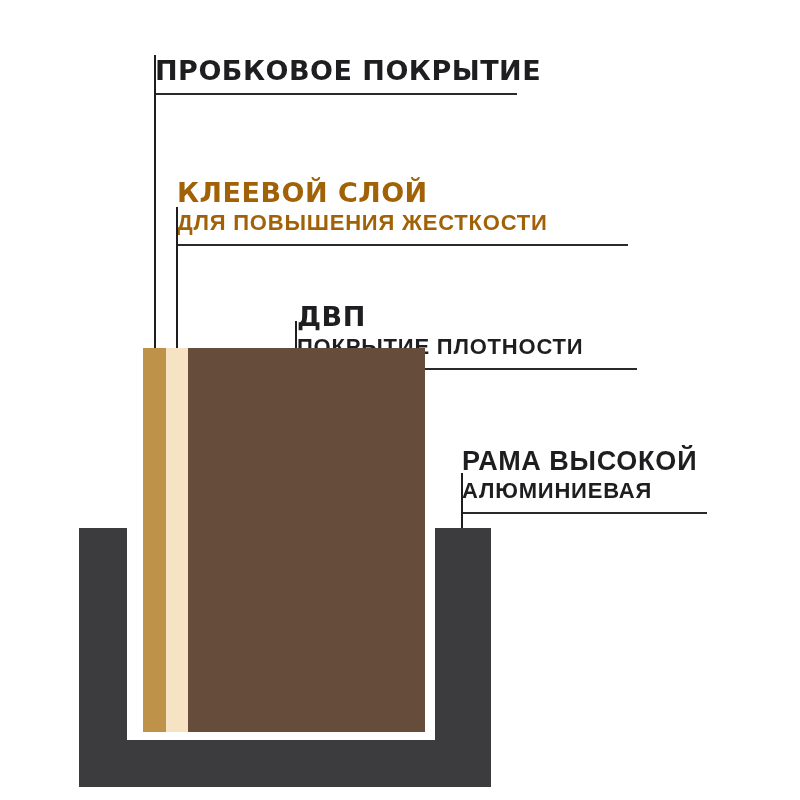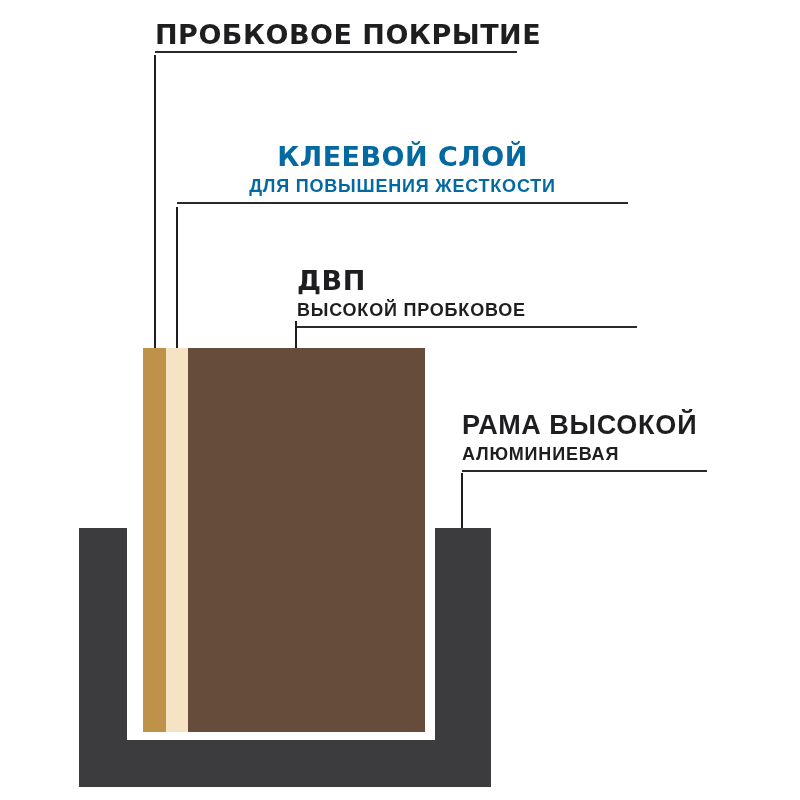--- a/index.html
+++ b/index.html
@@ -13,34 +13,35 @@
     position: relative;
     width: 800px; height: 800px;
     background: #ffffff;
   }
 
   
   .anno {
     position: absolute;
     color: #1e1e20;
     border-bottom: 2px solid #2a2a2c;
-    padding-bottom: 1px;
+    padding-bottom: 7px;
+    margin-top: 36px;
   }
   .anno .t-strong {
     font-family: "DejaVu Sans", sans-serif;
     font-weight: 700;
     font-size: 27px;
     line-height: 30px;
     letter-spacing: 0.5px;
     white-space: nowrap;
   }
   .anno .t-medium {
     font-family: "Liberation Sans", sans-serif;
     font-weight: 700;
-    font-size: 18px;
+    font-size: 22px;
     line-height: 29px;
     letter-spacing: 0.8px;
     white-space: nowrap;
   }
   .inline-strong { font-family: Liberation Sans, sans-serif; font-weight: 700; margin-right: 8px; }
   .inline-medium { font-family: "Liberation Sans", sans-serif; font-weight: 700; letter-spacing: 0.8px; }
 
   #anno-cork  { left: 155px; top: 20px;  width: 362px; }
   #anno-glue  { left: 177px; top: 142px; width: 451px; }
   #anno-hdf   { left: 297px; top: 266px; width: 340px; }
@@ -71,28 +72,28 @@
 </style>
 </head>
 <body style="background: rgb(255, 255, 255);">
 
 <div class="stage">
 
   <div class="anno" id="anno-cork" style="color: rgb(30, 30, 32);">
     <div class="t-strong">ПРОБКОВОЕ ПОКРЫТИЕ</div>
   </div>
 
-  <div class="anno" id="anno-glue" style="color: #0369a1; text-align: center;">
+  <div class="anno" id="anno-glue" style="color: #a16207;">
     <div class="t-strong">КЛЕЕВОЙ СЛОЙ</div>
     <div class="t-medium">ДЛЯ ПОВЫШЕНИЯ ЖЕСТКОСТИ</div>
   </div>
 
   <div class="anno" id="anno-hdf" style="color: rgb(30, 30, 32);">
     <div class="t-strong">ДВП</div>
-    <div class="t-medium">ВЫСОКОЙ ПРОБКОВОЕ</div>
+    <div class="t-medium">ПОКРЫТИЕ ПЛОТНОСТИ</div>
   </div>
 
   <div class="anno" id="anno-frame" style="color: rgb(30, 30, 32);">
     <div class="t-strong">
       <span class="inline-strong">РАМА</span><span class="inline-medium">ВЫСОКОЙ</span>
     </div>
     <div class="t-medium">АЛЮМИНИЕВАЯ</div>
   </div>
 
   <div class="leader" id="leader-cork" style="background: rgb(30, 30, 32);"></div>

